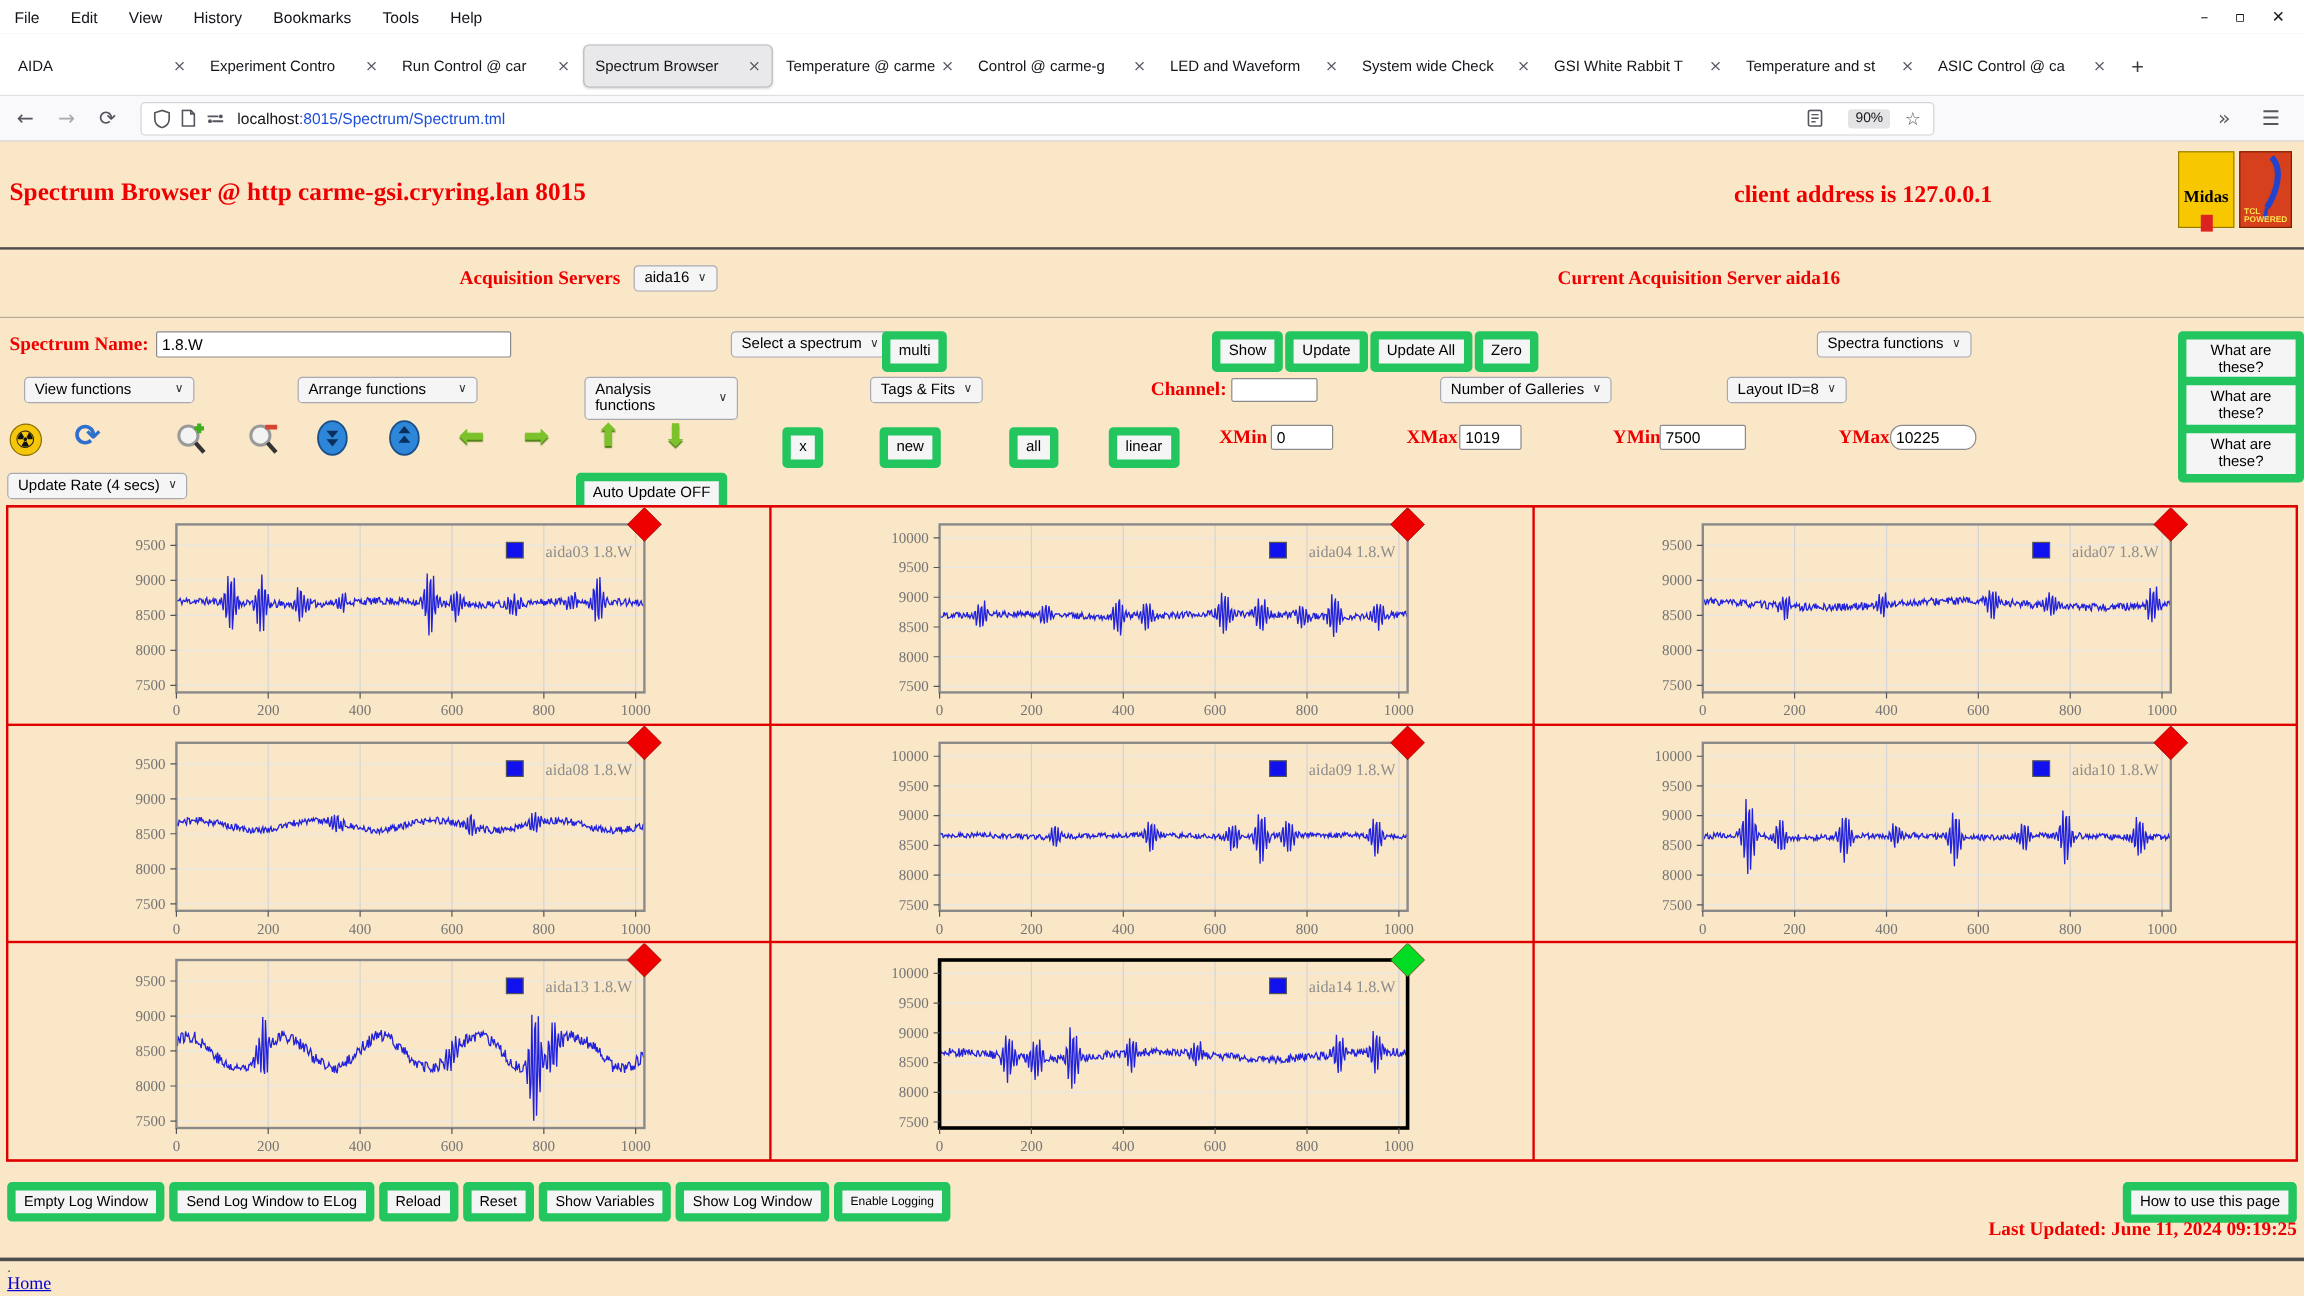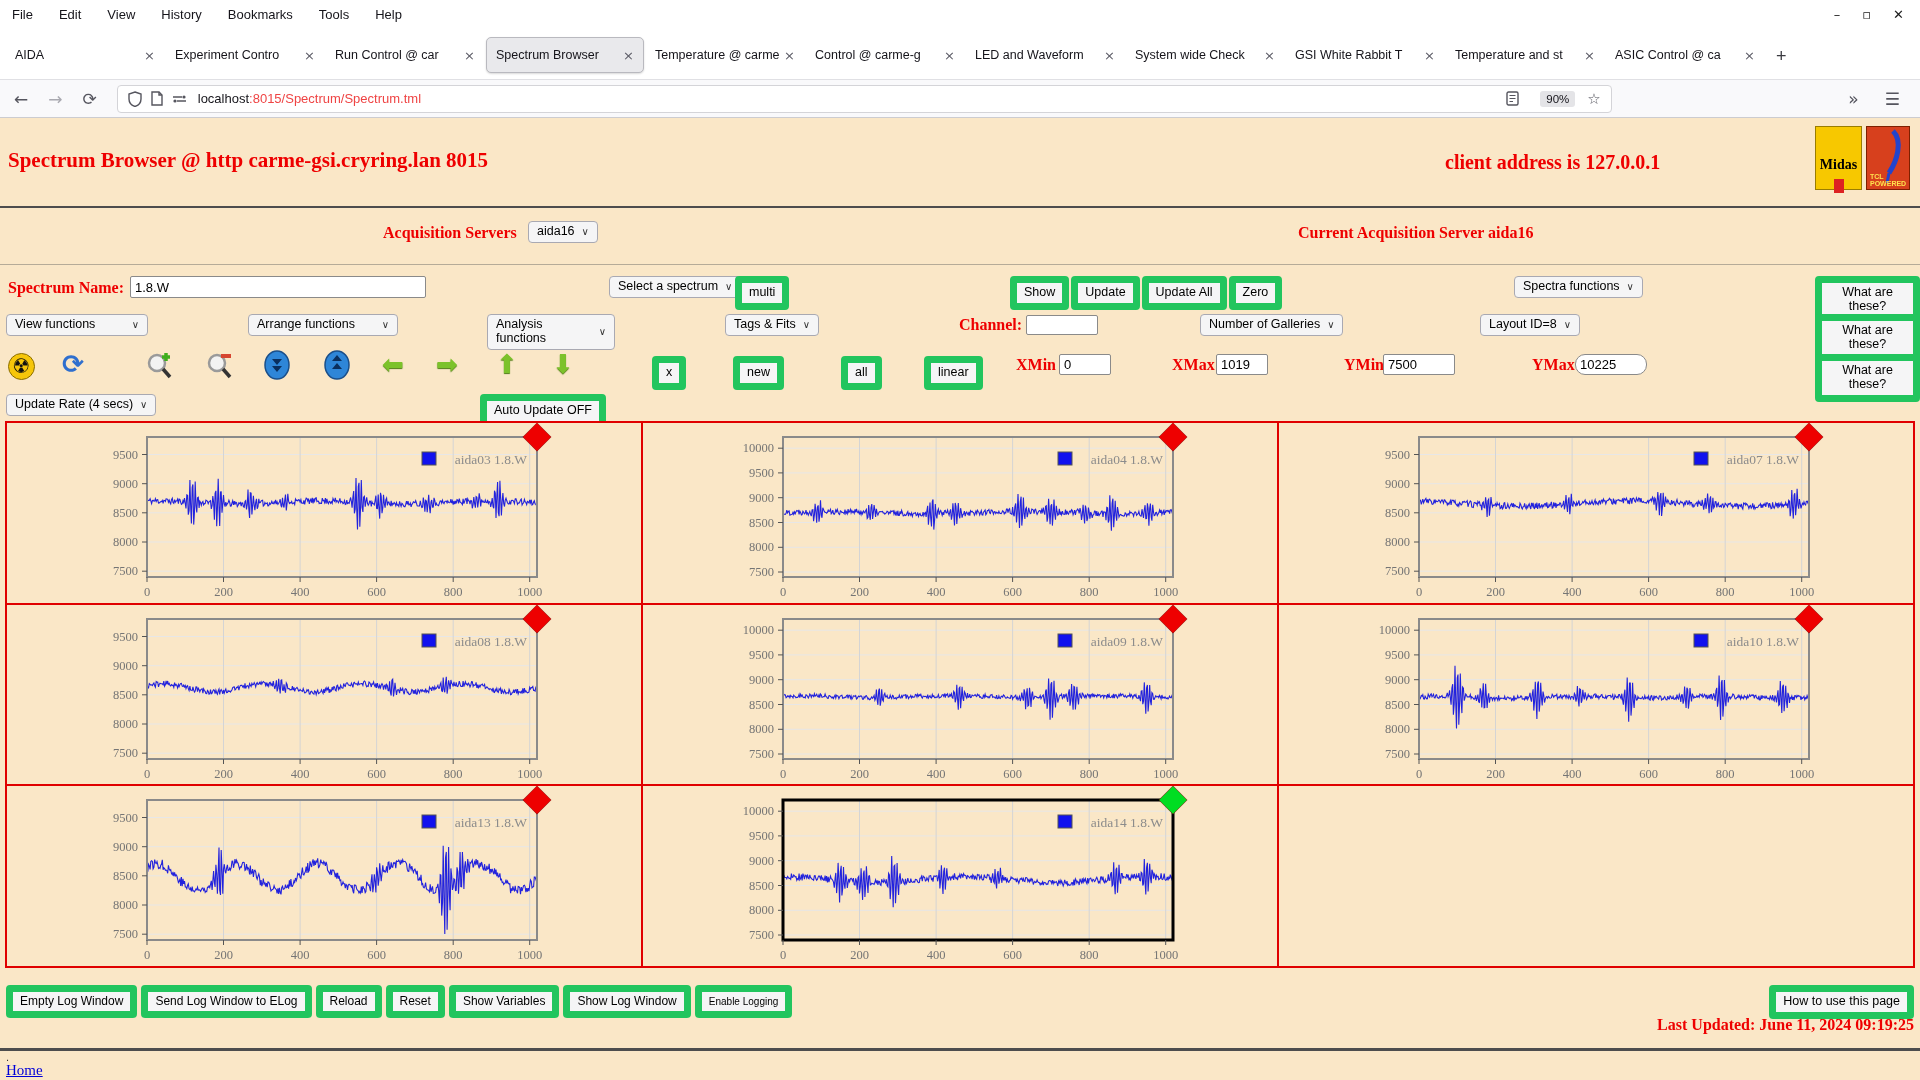--- a/index.html
+++ b/index.html
@@ -19,21 +19,21 @@
   .tab-close { font-size:13px; color:#5b5b66; margin-left:5px; font-family:"DejaVu Sans",sans-serif; }
   .newtab { font-size:18px; color:#3a3a40; margin:0 0 6px 10px; }
 
   .navbar { height:38px; background:#f9f9fb; border-bottom:1px solid #ccccd0; display:flex; align-items:center; padding:0 14px; }
   .nav-glyph { font-family:"DejaVu Sans",sans-serif; font-size:17px; color:#55555e; margin-right:20px; }
   .nav-glyph.dim { color:#a9a9b0; }
   .urlbar { width:1495px; height:28px; background:#ffffff; border:1px solid #d4d4d8; border-radius:4px; display:flex; align-items:center; padding:0 10px; }
   .urlbar .spacer { flex:1; }
   .url-ico { margin-right:9px; display:flex; align-items:center; }
   .url-text { font-size:13px; color:#15141a; margin-left:2px; }
-  .url-text .dim { color:#ef4444; }
+  .url-text .dim { color:#1d4ed8; }
   .zoom-pill { background:#e4e4e7; border-radius:3px; font-size:11.5px; color:#15141a; padding:2px 6px; margin:0 12px 0 12px; }
   .star { font-family:"DejaVu Sans",sans-serif; font-size:15px; color:#55555e; }
   .chrome-right { margin-left:auto; display:flex; gap:26px; align-items:center; padding-right:6px; }
 
   
   .page { position:absolute; left:0; top:118px; width:1920px; height:740px; background:#fae7c7; }
   .abs { position:absolute; }
   .r-serif { color:#ee0000; font-family:"Liberation Serif",serif; font-weight:bold; }
   .hr-dark { position:absolute; left:0; width:1920px; height:2px; background:#4d4d4d; }
   .hr-lite { position:absolute; left:0; width:1920px; height:1px; background:#b5ab98; }
@@ -208,21 +208,21 @@
       <button class="btn">Update</button>
       <button class="btn">Update All</button>
       <button class="btn">Zero</button>
     </div>
   <div class="abs sel" style="left:1514px; top:158px;">
     <span>Spectra functions</span>
       <span class="chev">∨</span>
   </div>
   <button class="abs btn" style="left:1815px; top:158px;">What are these?</button>
 
-  <div class="abs sel" style="left:6px; top:196px; width:142px; justify-content:space-between;">
+  <div class="abs sel" style="left:20px; top:196px; width:142px; justify-content:space-between;">
     <span>View functions</span>
       <span class="chev">∨</span>
   </div>
   <div class="abs sel" style="left:248px; top:196px; width:150px; justify-content:space-between;">
     <span>Arrange functions</span>
       <span class="chev">∨</span>
   </div>
   <div class="abs sel" style="left:487px; top:196px; width:128px; justify-content:space-between;">
     <span>Analysis functions</span>
       <span class="chev">∨</span>
@@ -230,21 +230,21 @@
   <div class="abs sel" style="left:725px; top:196px;">
     <span>Tags &amp; Fits</span>
       <span class="chev">∨</span>
   </div>
   <div class="abs r-serif" style="left:959px; top:198px; font-size:16px;">Channel:</div>
   <input class="abs inp" style="left: 1026px; top: 197px; width: 72px; height: 20px;" value="">
   <div class="abs sel" style="left:1200px; top:196px;">
     <span>Number of Galleries</span>
       <span class="chev">∨</span>
   </div>
-  <div class="abs sel" style="left:1480px; top:196px;justify-content:center;">
+  <div class="abs sel" style="left:1439px; top:196px;justify-content:center;">
     <span>Layout ID=8</span>
       <span class="chev">∨</span>
   </div>
   <button class="abs btn" style="left:1815px; top:196px;">What are these?</button>
 
   <div class="tool-ico" style="left:6px; top:233px;">
       <span class="rad">☢</span>
     </div>
   <div class="tool-ico" style="left:58px; top:231px;">
       <span class="refresh">⟳</span>

